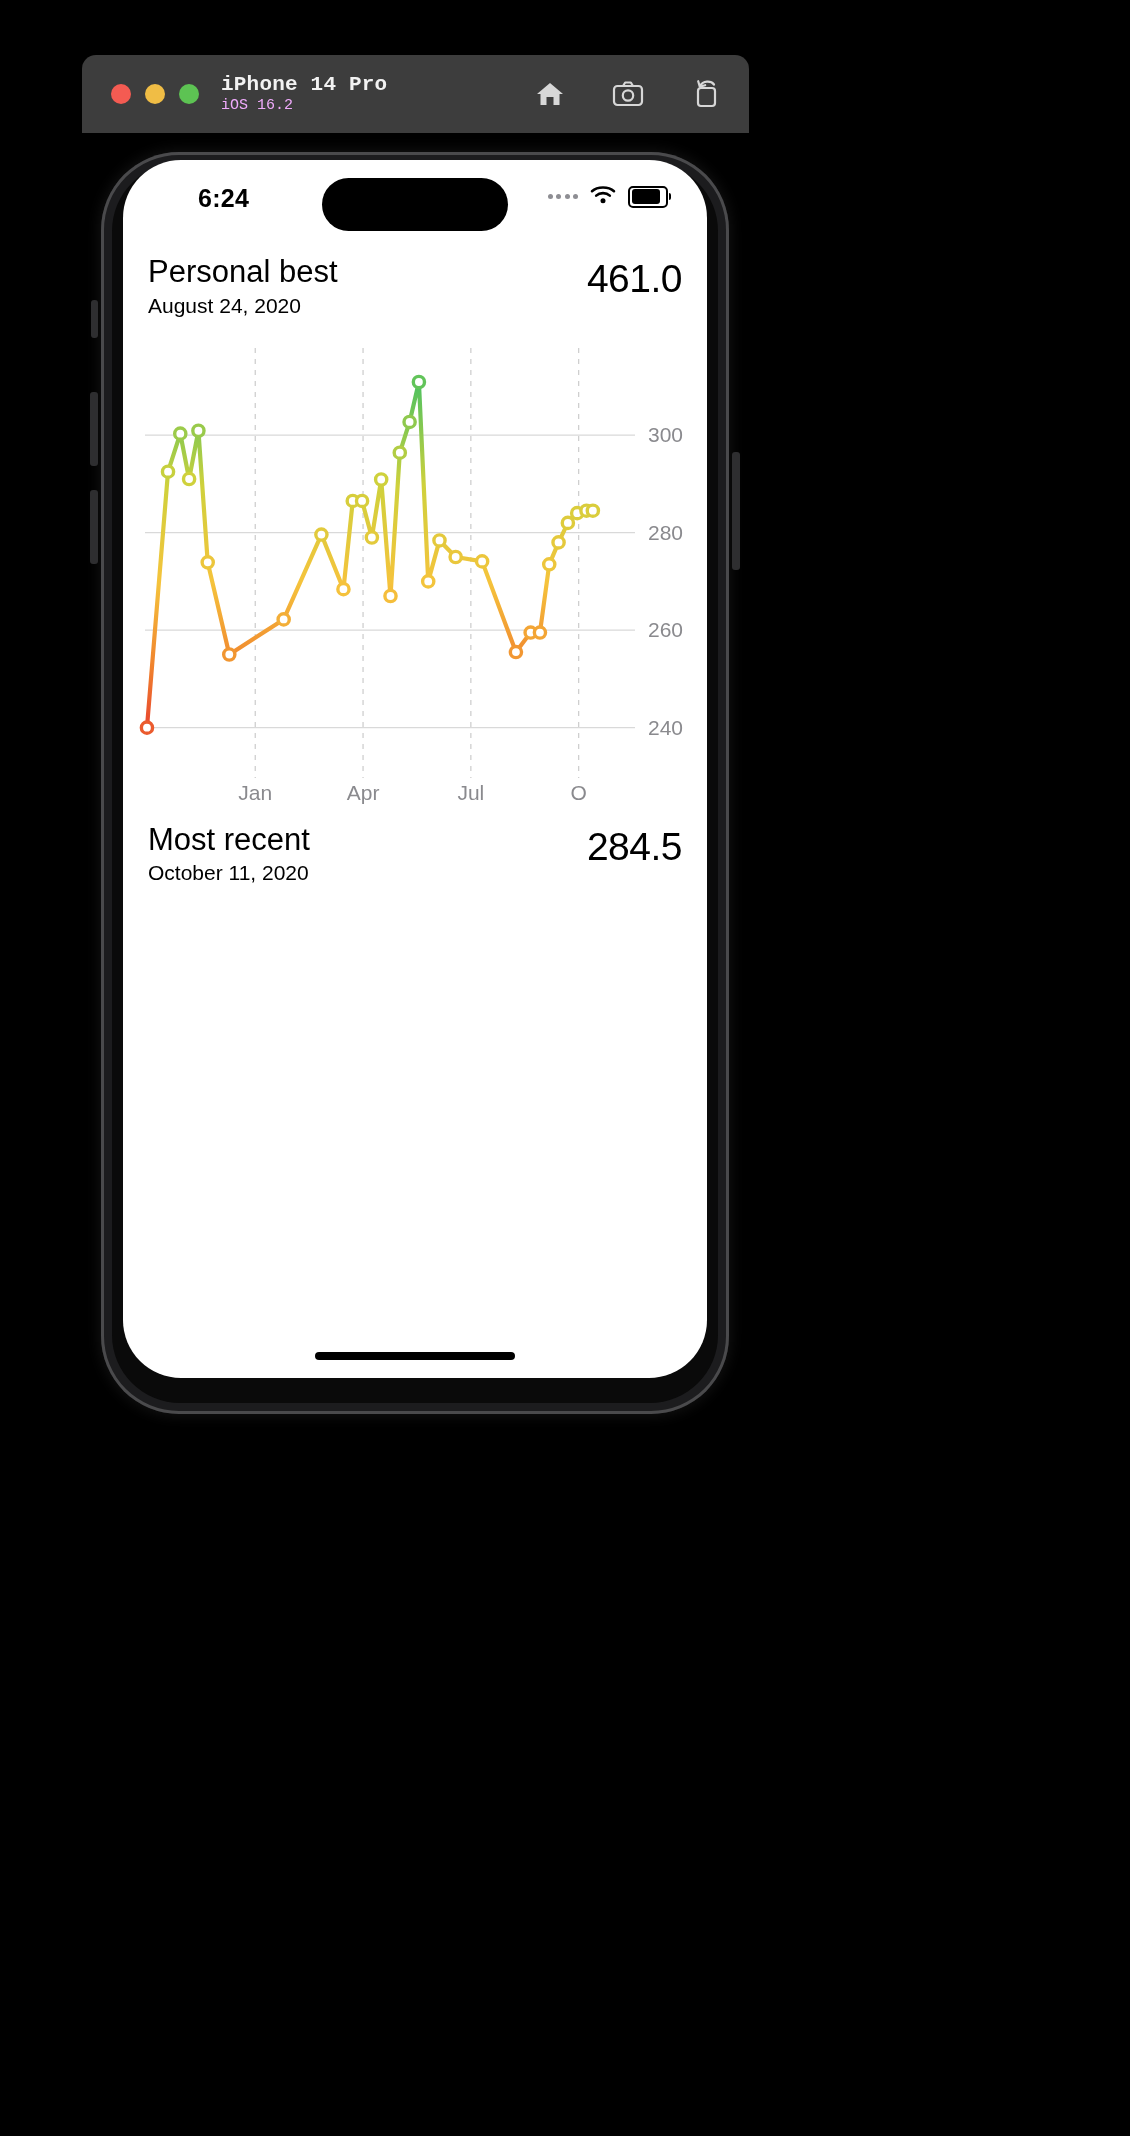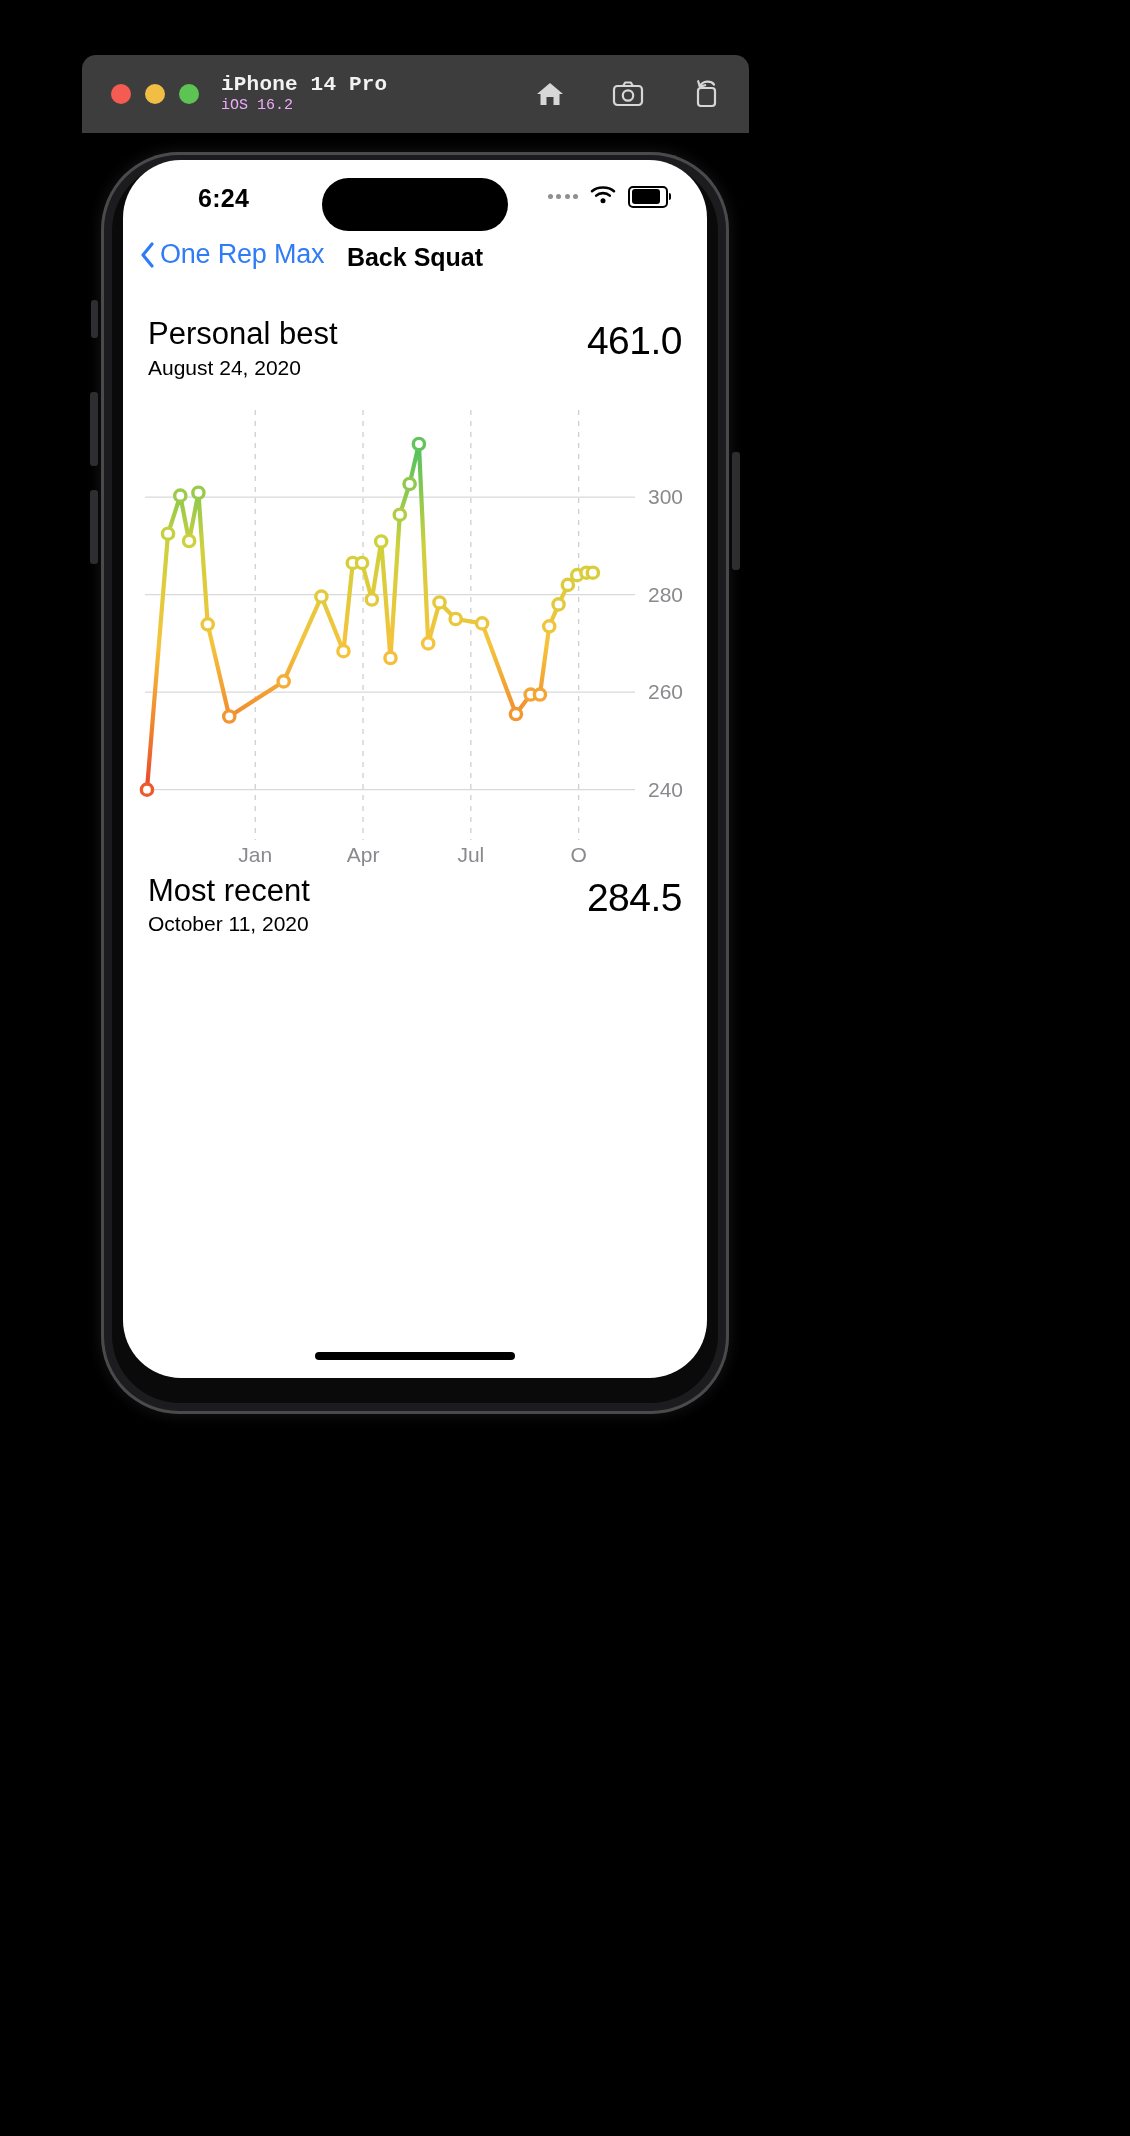--- a/index.html
+++ b/index.html
@@ -55,21 +55,21 @@
   #nav-title{position:absolute;left:50%;transform:translateX(-50%);top:11px;font-size:25px;font-weight:bold;color:#000;}
 
   
   .summary{position:relative;padding:0 25px;display:flex;align-items:flex-start;justify-content:space-between;}
   .sum-left{display:flex;flex-direction:column;}
   .sum-title{font-size:31px;color:#000;line-height:1.18;}
   .sum-date{font-size:21px;color:#000;margin-top:3px;}
   .sum-value{font-size:39px;color:#000;letter-spacing:-.5px;line-height:1;padding-top:5px;}
 
   #top-summary{margin-top:22px;}
-  #bottom-summary{margin-top:3px;}
+  #bottom-summary{margin-top:14px;}
 
   
   #chart-wrap{position:relative;margin-top:28px;height:462px;}
   #chart-svg{position:absolute;left:0;top:0;}
 
   
   #home-indicator{position:absolute;left:50%;transform:translateX(-50%);bottom:18px;
     width:200px;height:8px;background:#000;border-radius:4px;}
 </style>
 </head>
@@ -133,29 +133,20 @@
             <path d="M6.2 10.6 C9.8 7.3, 16.2 7.3, 19.8 10.6" fill="none" stroke="#000" stroke-width="2.6" stroke-linecap="round"></path>
             <circle cx="13" cy="15.8" r="2.5" fill="#000"></circle>
           </svg>
         </span>
         <span id="battery">
             <i></i>
           </span>
       </span>
     </div>
 
-    <div id="navbar">
-      <span id="back-btn">
-        <svg id="back-chevron" viewBox="0 0 15 26" aria-hidden="true">
-          <path d="M12 2 L3 13 L12 24" fill="none" stroke="#2f7cf6" stroke-width="3.2" stroke-linecap="round" stroke-linejoin="round"></path>
-        </svg>
-        <span id="back-label">One Rep Max</span>
-      </span>
-      <span id="nav-title">Back Squat</span>
-    </div>
 
     <div class="summary" id="top-summary">
       <span class="sum-left">
         <span class="sum-title">Personal best</span>
         <span class="sum-date">August 24, 2020</span>
       </span>
       <span class="sum-value">461.0</span>
     </div>
 
     <div id="chart-wrap">

